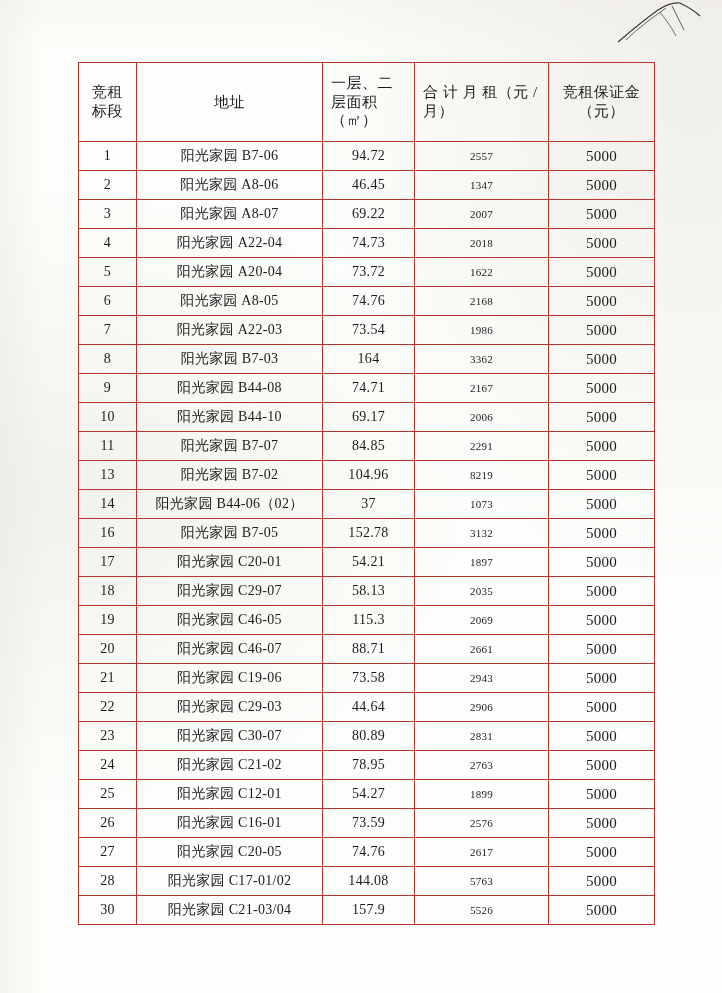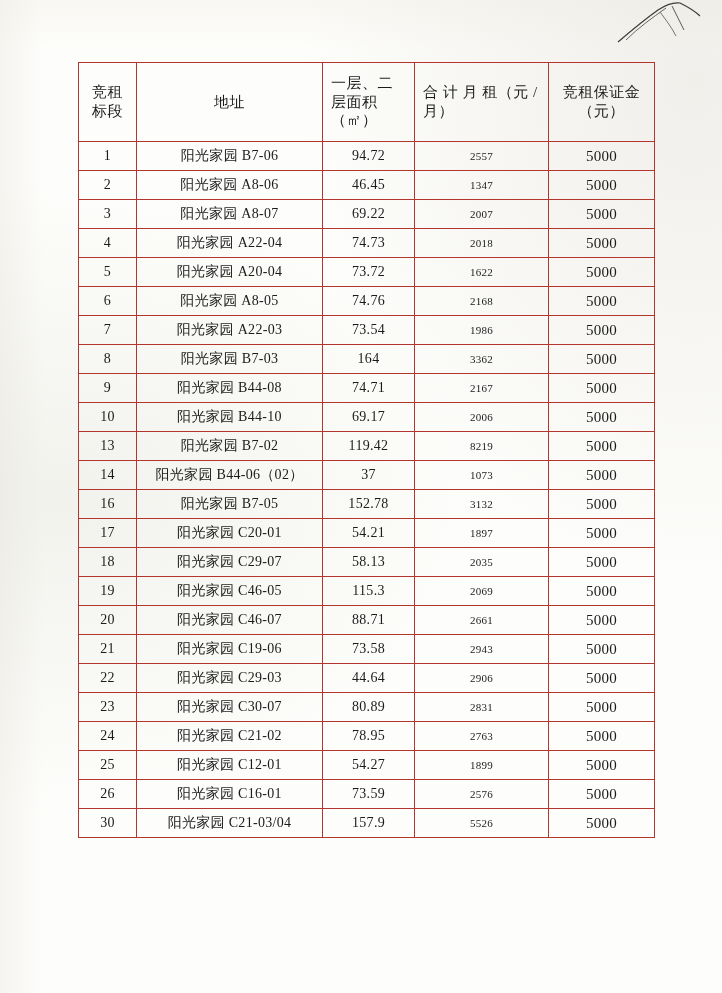--- a/index.html
+++ b/index.html
@@ -192,23 +192,30 @@
           <td class="col-deposit">5000</td>
         </tr>
         <tr>
           <td class="col-no">10</td>
           <td class="col-addr">阳光家园 B44-10</td>
           <td class="col-area">69.17</td>
           <td class="col-rent">2006</td>
           <td class="col-deposit">5000</td>
         </tr>
         <tr>
+          <td class="col-no">11</td>
+          <td class="col-addr">阳光家园 B7-07</td>
+          <td class="col-area">84.85</td>
+          <td class="col-rent">2291</td>
+          <td class="col-deposit">5000</td>
+        </tr>
+        <tr>
           <td class="col-no">13</td>
           <td class="col-addr">阳光家园 B7-02</td>
-          <td class="col-area">119.42</td>
+          <td class="col-area">104.96</td>
           <td class="col-rent">8219</td>
           <td class="col-deposit">5000</td>
         </tr>
         <tr>
           <td class="col-no">14</td>
           <td class="col-addr">阳光家园 B44-06（02）</td>
           <td class="col-area">37</td>
           <td class="col-rent">1073</td>
           <td class="col-deposit">5000</td>
         </tr>
@@ -283,20 +290,34 @@
           <td class="col-deposit">5000</td>
         </tr>
         <tr>
           <td class="col-no">26</td>
           <td class="col-addr">阳光家园 C16-01</td>
           <td class="col-area">73.59</td>
           <td class="col-rent">2576</td>
           <td class="col-deposit">5000</td>
         </tr>
         <tr>
+          <td class="col-no">27</td>
+          <td class="col-addr">阳光家园 C20-05</td>
+          <td class="col-area">74.76</td>
+          <td class="col-rent">2617</td>
+          <td class="col-deposit">5000</td>
+        </tr>
+        <tr>
+          <td class="col-no">28</td>
+          <td class="col-addr">阳光家园 C17-01/02</td>
+          <td class="col-area">144.08</td>
+          <td class="col-rent">5763</td>
+          <td class="col-deposit">5000</td>
+        </tr>
+        <tr>
           <td class="col-no">30</td>
           <td class="col-addr">阳光家园 C21-03/04</td>
           <td class="col-area">157.9</td>
           <td class="col-rent">5526</td>
           <td class="col-deposit">5000</td>
         </tr>
       </tbody>
   </table>
 </div>
 

